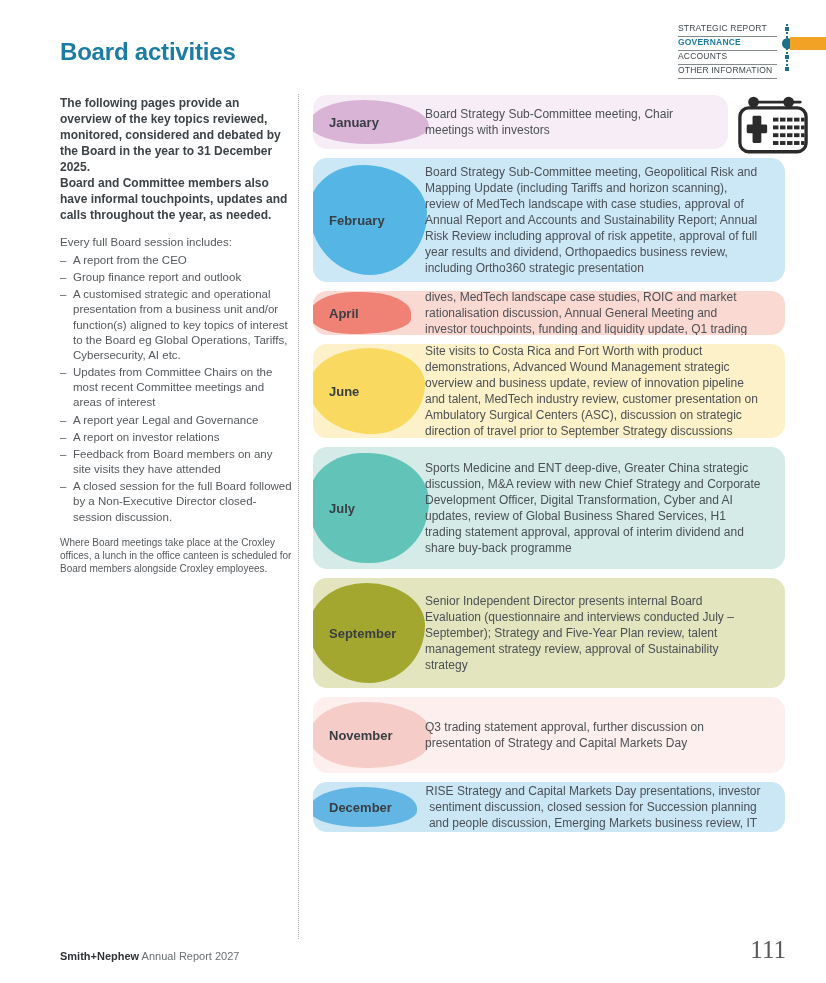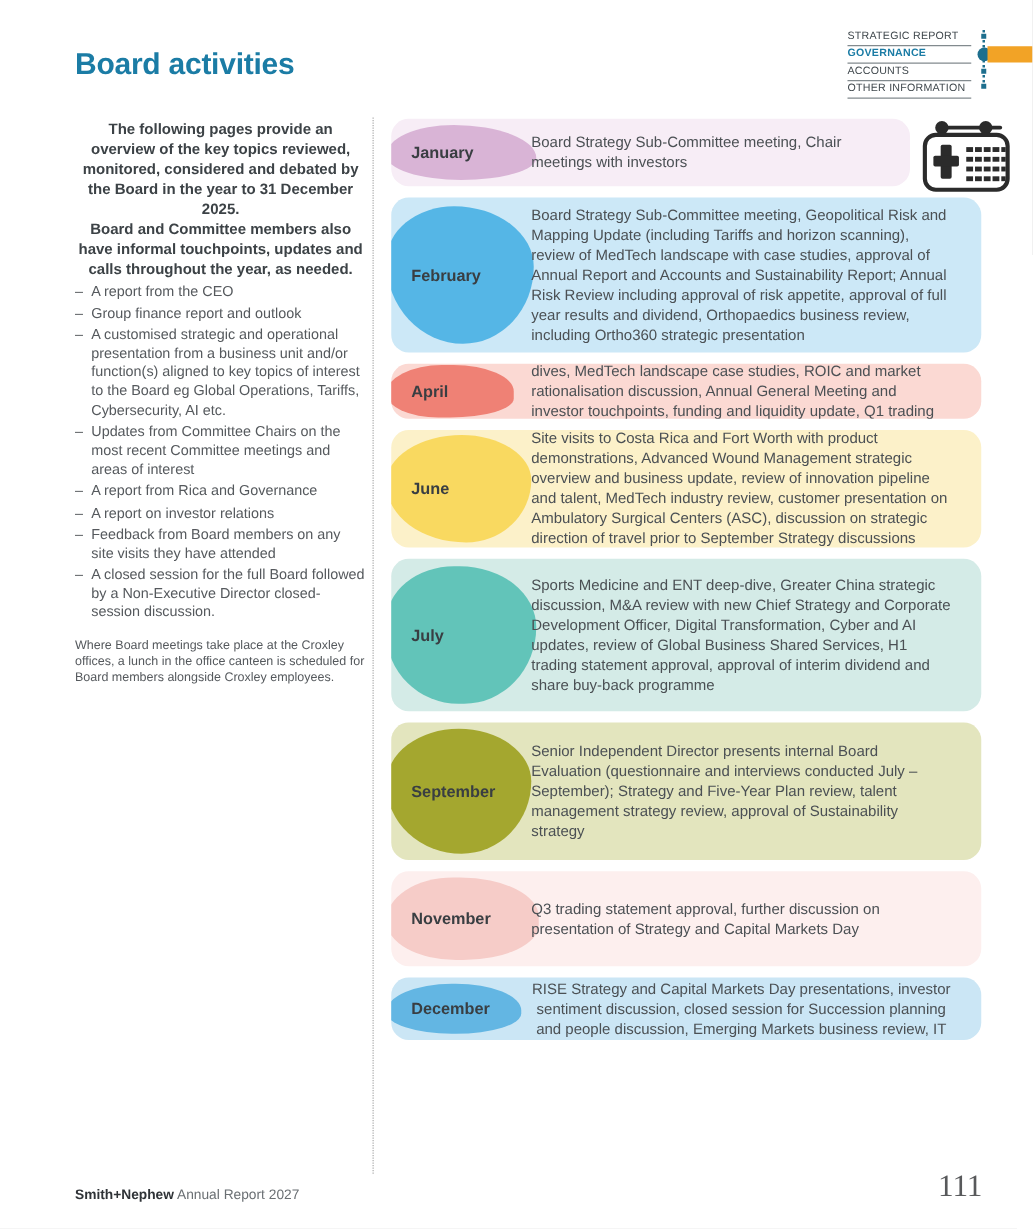--- a/index.html
+++ b/index.html
@@ -19,21 +19,21 @@
     color:#3F474C;border-bottom:1.5px solid #828A8E;white-space:nowrap;
   }
   .nav-item.active{color:#1B7CA5;font-weight:700;}
   .nav-rail{position:absolute;left:108px;top:1px;height:46px;border-left:2px dotted #1E6F8E;}
   .nav-dot-sm{position:absolute;width:4px;height:4px;background:#1E6F8E;left:107px;}
   .nav-dot-lg{position:absolute;width:11px;height:11px;border-radius:50%;background:#1E6F8E;left:103.5px;top:15px;}
   .nav-accent-bar{position:absolute;left:112px;top:14px;right:-38px;height:13px;}
   
   .left-col{position:absolute;left:60px;top:96px;width:233px;color:#55595D;}
   .lead{font-weight:700;color:#3C4246;font-size:12px;line-height:1.33;}
-  .lead div{display:block;text-align:center;}
+  .lead div{display:block;}
   .session-heading{margin-top:11px;font-size:11.5px;line-height:1.33;}
   .bullets{margin-top:3px;}
   .bullet{display:flex;font-size:11.5px;line-height:1.32;margin-bottom:2px;}
   .bullet .dash{flex:0 0 13px;}
   .closing{margin-top:11px;font-size:10px;line-height:1.33;}
   
   .col-divider{position:absolute;left:298px;top:94px;height:845px;border-left:1px dotted #ADADAD;}
   
   .timeline{position:absolute;left:313px;top:95px;width:472px;}
   .month-row{
@@ -100,20 +100,21 @@
     <div class="nav-dot-sm" style="top:32px"></div>
     <div class="nav-dot-sm" style="top:44px"></div>
     <div class="nav-accent-bar" style="background: rgb(242, 163, 38);"></div>
   </div>
 
   <div class="left-col">
     <div class="lead">
       <div>The following pages provide an overview of the key topics reviewed, monitored, considered and debated by the Board in the year to 31 December 2025.</div>
       <div>Board and Committee members also have informal touchpoints, updates and calls throughout the year, as needed.</div>
     </div>
+    <div class="session-heading">Every full Board session includes:</div>
     <div class="bullets">
 
         <div class="bullet">
           <span class="dash">–</span>
           <span>A report from the CEO</span>
         </div>
 
         <div class="bullet">
           <span class="dash">–</span>
           <span>Group finance report and outlook</span>
@@ -124,21 +125,21 @@
           <span>A customised strategic and operational presentation from a business unit and/or function(s) aligned to key topics of interest to the Board eg Global Operations, Tariffs, Cybersecurity, AI etc.</span>
         </div>
 
         <div class="bullet">
           <span class="dash">–</span>
           <span>Updates from Committee Chairs on the most recent Committee meetings and areas of interest</span>
         </div>
 
         <div class="bullet">
           <span class="dash">–</span>
-          <span>A report from Rica and Governance</span>
+          <span>A report year Legal and Governance</span>
         </div>
 
         <div class="bullet">
           <span class="dash">–</span>
           <span>A report on investor relations</span>
         </div>
 
         <div class="bullet">
           <span class="dash">–</span>
           <span>Feedback from Board members on any site visits they have attended</span>

